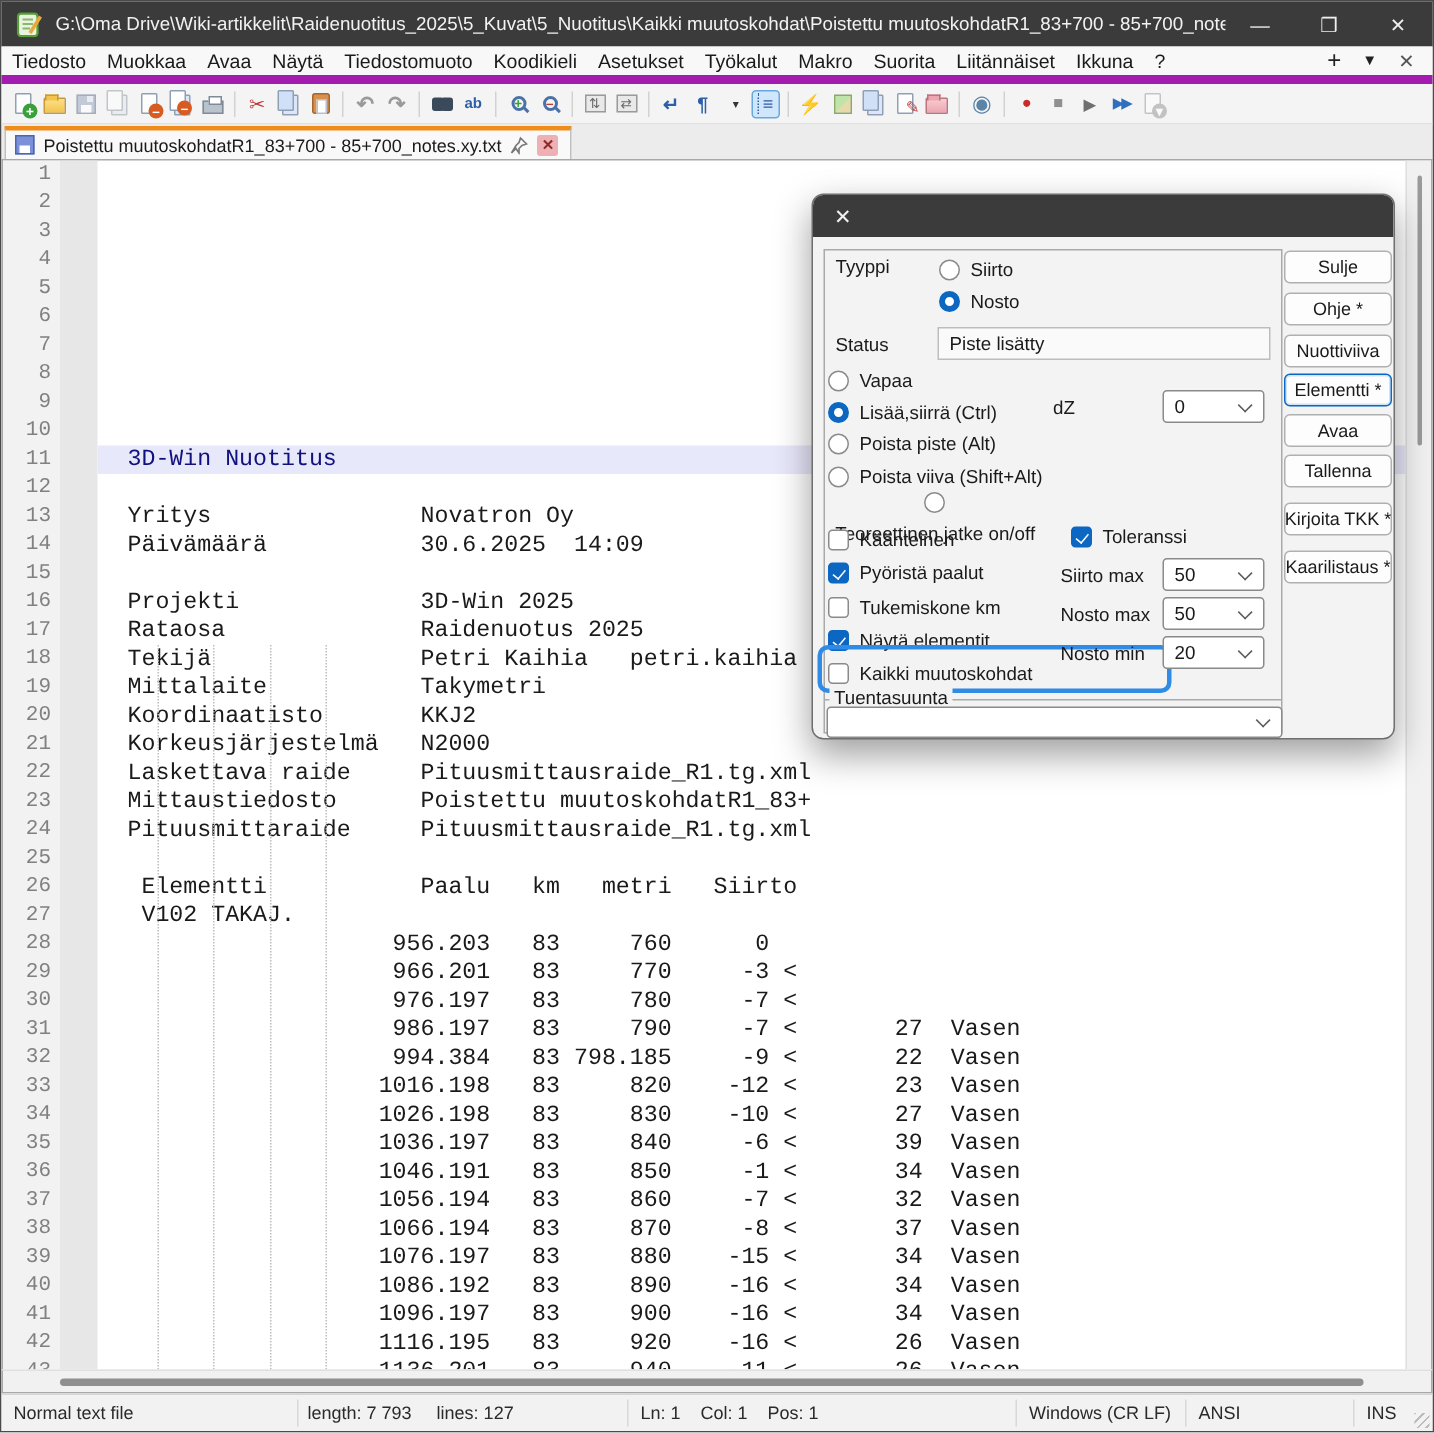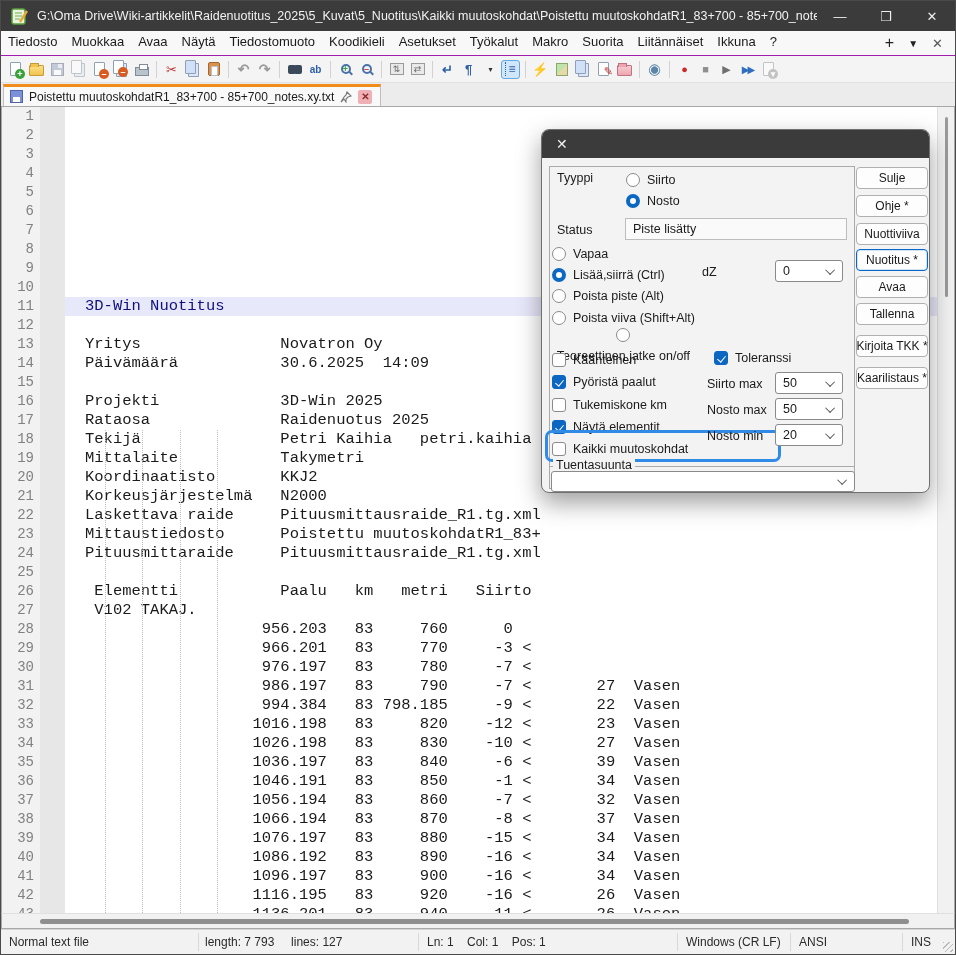--- a/index.html
+++ b/index.html
@@ -10,22 +10,22 @@
 
   
   .titlebar { height:30px; background:#3b3b3b; color:#f2f2f2; display:flex; align-items:center; flex:0 0 auto; }
   .app-icon { width:18px; height:18px; margin:0 8px 0 10px; flex:0 0 auto; }
   .title-text { font-size:12.5px; white-space:nowrap; overflow:hidden; flex:1 1 auto; }
   .win-controls { display:flex; height:100%; flex:0 0 auto; }
   .win-btn { width:46px; height:100%; display:flex; align-items:center; justify-content:center;
              font-size:13px; color:#eee; }
 
   
-  .menubar { height:25px; background:#f8f8f8; display:flex; font-size:13px;
-             color:#1a1a1a; border-bottom:1px solid #a21caf; flex:0 0 auto; }
+  .menubar { height:25px; background:#f8f8f8; display:flex; align-items:center; font-size:13px;
+             color:#1a1a1a; border-bottom:6px solid #a21caf; flex:0 0 auto; }
   .menu-item { padding:3px 7px; white-space:nowrap; }
   .menu-spacer { flex:1; }
   .menu-right { display:flex; align-items:center; gap:14px; padding-right:12px; color:#222; }
   .mr-plus { font-size:16px; }
   .mr-caret { font-size:10px; }
   .mr-x { font-size:13px; color:#555; }
 
   
   .toolbar { height:27px; background:#f4f4f4; display:flex; align-items:center; padding-left:4px;
              border-bottom:1px solid #e0e0e0; flex:0 0 auto; }
@@ -491,21 +491,21 @@
     <span class="lbl tuenta">Tuentasuunta</span>
     <div class="combo" style="left:9px; top:341px; width:304px; height:21px">
       <span></span>
         <i class="chev"></i>
     </div>
 
     <div id="dlgButtons">
         <span class="dlg-btn" style="top: 37px;">Sulje</span>
         <span class="dlg-btn" style="top: 65px;">Ohje *</span>
         <span class="dlg-btn" style="top: 93px;">Nuottiviiva</span>
-        <span class="dlg-btn focused" style="top: 119px;">Nuotitus *</span>
+        <span class="dlg-btn focused" style="top: 119px;">Elementti *</span>
         <span class="dlg-btn" style="top: 146px;">Avaa</span>
         <span class="dlg-btn" style="top: 173px;">Tallenna</span>
         <span class="dlg-btn" style="top: 205px;">Kirjoita TKK *</span>
         <span class="dlg-btn" style="top: 237px;">Kaarilistaus *</span>
       </div>
   <span class="lbl" style="left: 165px; top: 247px;">Siirto max</span>
       <span class="combo" style="left: 233px; top: 242px; width: 68px;">
         <span>50</span>
         <span class="chev"></span>
       </span>

